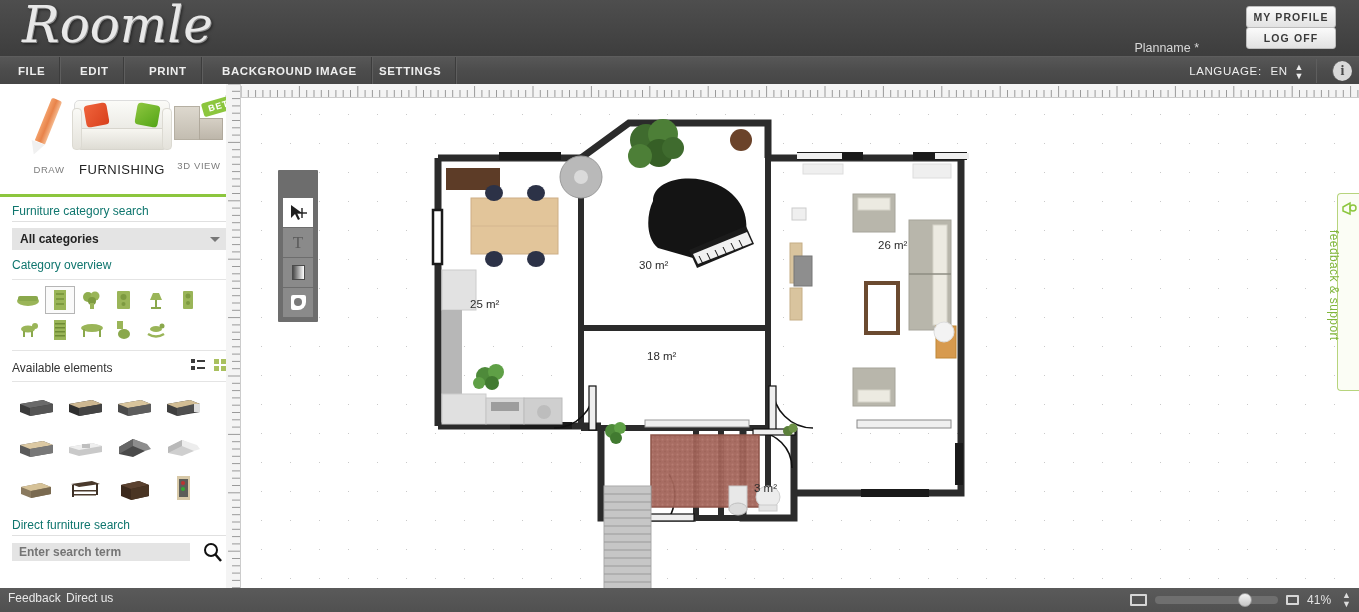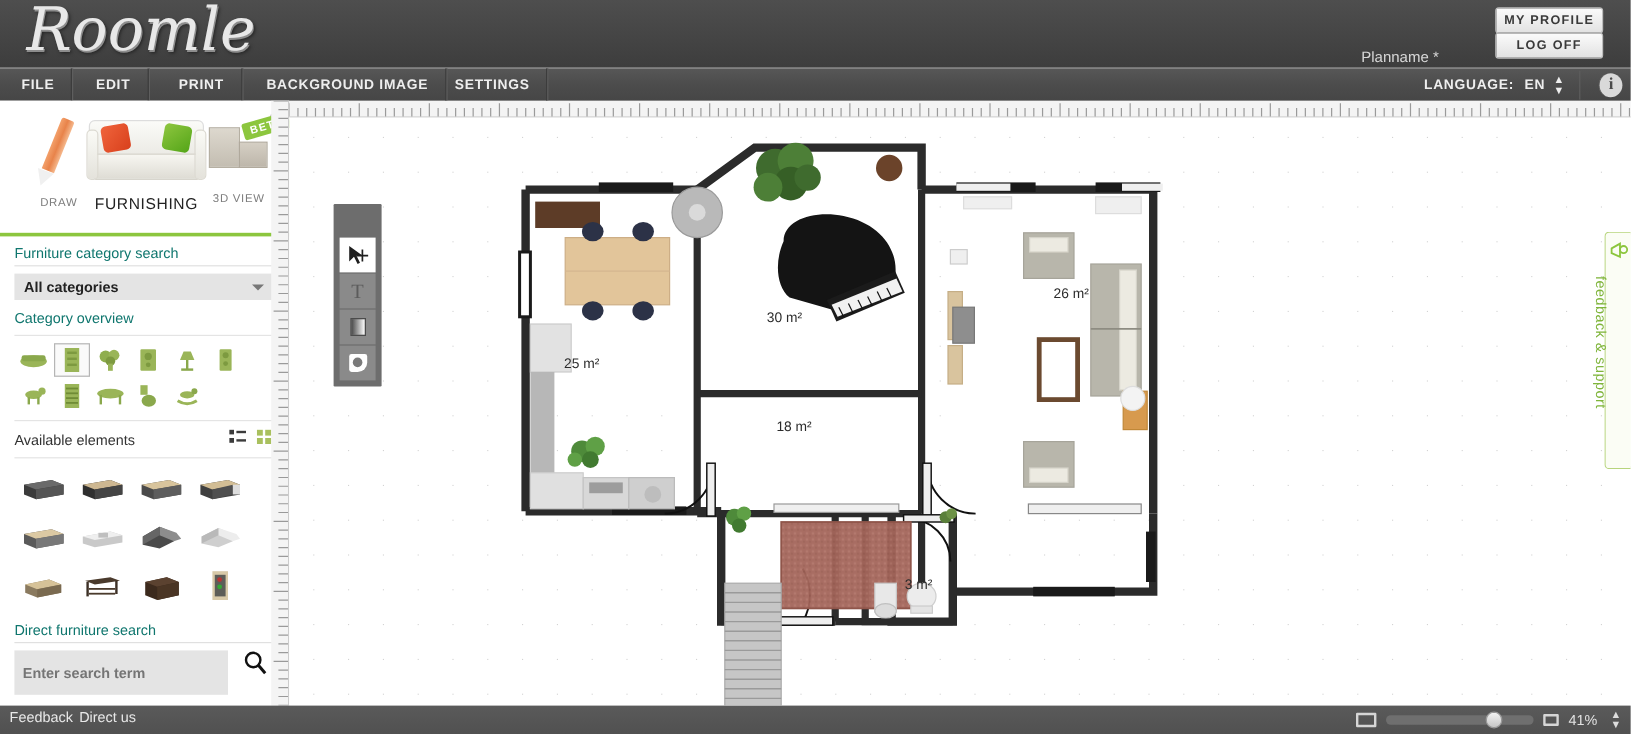--- a/index.html
+++ b/index.html
@@ -43,21 +43,21 @@
   }
   .menuitem {
     position:absolute; top:0; height:28px; line-height:28px;
     color:#eee; font-size:11.5px; font-weight:bold; letter-spacing:.6px;
     cursor:pointer; padding:0 14px;
     border-right:1px solid #3c3c3c;
     box-shadow:1px 0 0 #5e5e5e;
   }
   .lang {
     position:absolute; right:55px; top:0; height:28px; line-height:28px;
-    color:#eee; font-size:11.5px; font-weight:bold; letter-spacing:.6px;
+    color:#eee; font-size:11.5px; font-weight:normal; letter-spacing:.6px;
   }
   .lang .val { margin-left:5px; }
   .spin {
     display:inline-block; font-size:9px; line-height:9px; margin-left:3px;
     vertical-align:middle; cursor:pointer;
   }
   .infoicon {
     position:absolute; right:7px; top:4px; width:20px; height:20px;
     border-radius:50%; background:#d9d9d9; color:#4a4a4a;
     font-size:14px; font-weight:bold; font-family:"Liberation Serif",serif;
@@ -149,21 +149,21 @@
   .rowhead { position:relative; padding:7px 12px 3px 12px; }
   .rowhead .t { font-size:12px; color:#333; }
   .viewtoggle { position:absolute; right:12px; top:6px; display:flex; gap:9px; }
   .vt { width:14px; height:12px; cursor:pointer; }
 
   .elembox { position:relative; margin:2px 12px 0 12px; border-top:1px solid #e4e4e4; padding-top:3px; }
   .elemgrid { display:flex; flex-wrap:wrap; width:196px; }
   .elemcell { width:49px; height:41px; display:flex; align-items:center; justify-content:center; cursor:pointer; }
   .searchwrap { position:relative; margin:6px 12px 0 12px; }
   .searchinput {
-    width:178px; height:37px; background:#e4e4e4; border:none;
+    width:178px; height:18px; background:#e4e4e4; border:none;
     font-size:12px; font-weight:bold; color:#000000; padding-left:7px;
     font-family:"Liberation Sans", sans-serif;
   }
   .searchbtn { position:absolute; right:4px; top:0px; cursor:pointer; }
 
   .collapse {
     position:absolute; left:225px; top:88px; width:0; height:0;
     border-top:8px solid transparent; border-bottom:8px solid transparent;
     border-right:10px solid #b7b7b7; cursor:pointer;
   }

